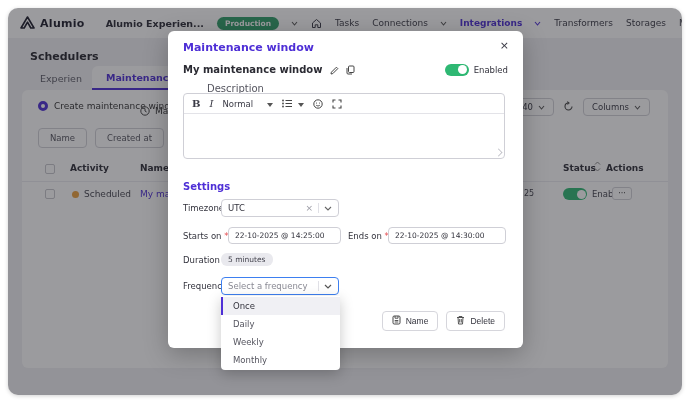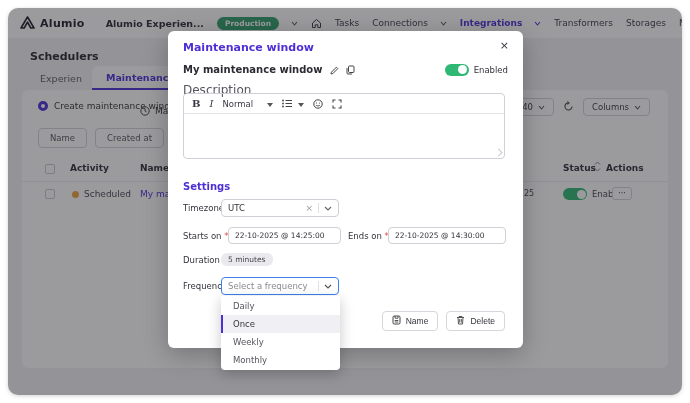--- a/index.html
+++ b/index.html
@@ -53,21 +53,21 @@
   .overlay { position:absolute; inset:0; background:rgba(33,33,40,.45); z-index:50; }
   .modal { position:absolute; left:160px; top:23px; width:355px; height:317px; background:#fff;
            border-radius:6px; z-index:60; box-shadow:0 6px 24px rgba(0,0,0,.25); }
   .m-title { position:absolute; left:15px; top:10px; font-size:11px; font-weight:bold; color:#4e2fd6; }
   .m-close { position:absolute; right:14px; top:8px; font-size:11px; color:#3a3a45; cursor:pointer; }
   .m-name-row { position:absolute; left:15px; right:15px; top:29px; display:flex; align-items:center; }
   .m-name { font-size:10px; font-weight:600; color:#2b2b33; }
   .m-name-icons { display:flex; align-items:center; gap:7px; margin-left:8px; }
   .m-enable { margin-left:auto; display:flex; align-items:center; gap:5px; }
   .m-enable-label { font-size:8.5px; color:#33333d; }
-  .m-label { font-size:12px; color:#55555f; }
+  .m-label { font-size:10px; color:#55555f;margin-left:24px; }
   .desc-label { position:absolute; left:15px; top:52px; }
   .editor { position:absolute; left:15px; top:62px; width:322px; height:66px; border:1px solid #cfcfd6; border-radius:4px; }
   .editor-bar { height:20px; border-bottom:1px solid #e3e3e8; display:flex; align-items:center; padding:0 8px; gap:9px; }
   .ed-b { font-family:"DejaVu Serif", serif; font-weight:bold; font-size:10px; color:#3a3a45; }
   .ed-i { font-family:"DejaVu Serif", serif; font-style:italic; font-size:10px; color:#3a3a45; }
   .ed-format { font-size:8.5px; color:#3a3a45; display:flex; align-items:center; gap:14px; }
   .resize-handle { position:absolute; right:2px; bottom:2px; width:7px; height:7px;
                    border-right:1px solid #b8b8c0; border-bottom:1px solid #b8b8c0; transform:rotate(-45deg) scale(.8); }
   .settings-h { position:absolute; left:15px; top:150px; font-size:10px; font-weight:bold; color:#4e2fd6; }
   .f-label { position:absolute; font-size:8.5px; color:#33333d; }
@@ -353,20 +353,20 @@
             <svg width="9" height="10" viewBox="0 0 9 10">
                 <path d="M1 2.5 H8 M3 2.5 V1.5 H6 V2.5 M2 2.5 L2.5 9 H6.5 L7 2.5 M3.7 4 V7.5 M5.3 4 V7.5" fill="none" stroke="#444" stroke-width=".9"></path>
               </svg>
           </span>
           <span>Delete</span>
         </button>
       </div>
     </div>
 
     <div class="dropdown">
+      <div class="dd-item active">Once</div>
       <div class="dd-item">Daily</div>
-      <div class="dd-item active">Once</div>
       <div class="dd-item">Weekly</div>
       <div class="dd-item">Monthly</div>
     </div>
 
   </div>
 </div>
 
 </body></html>

